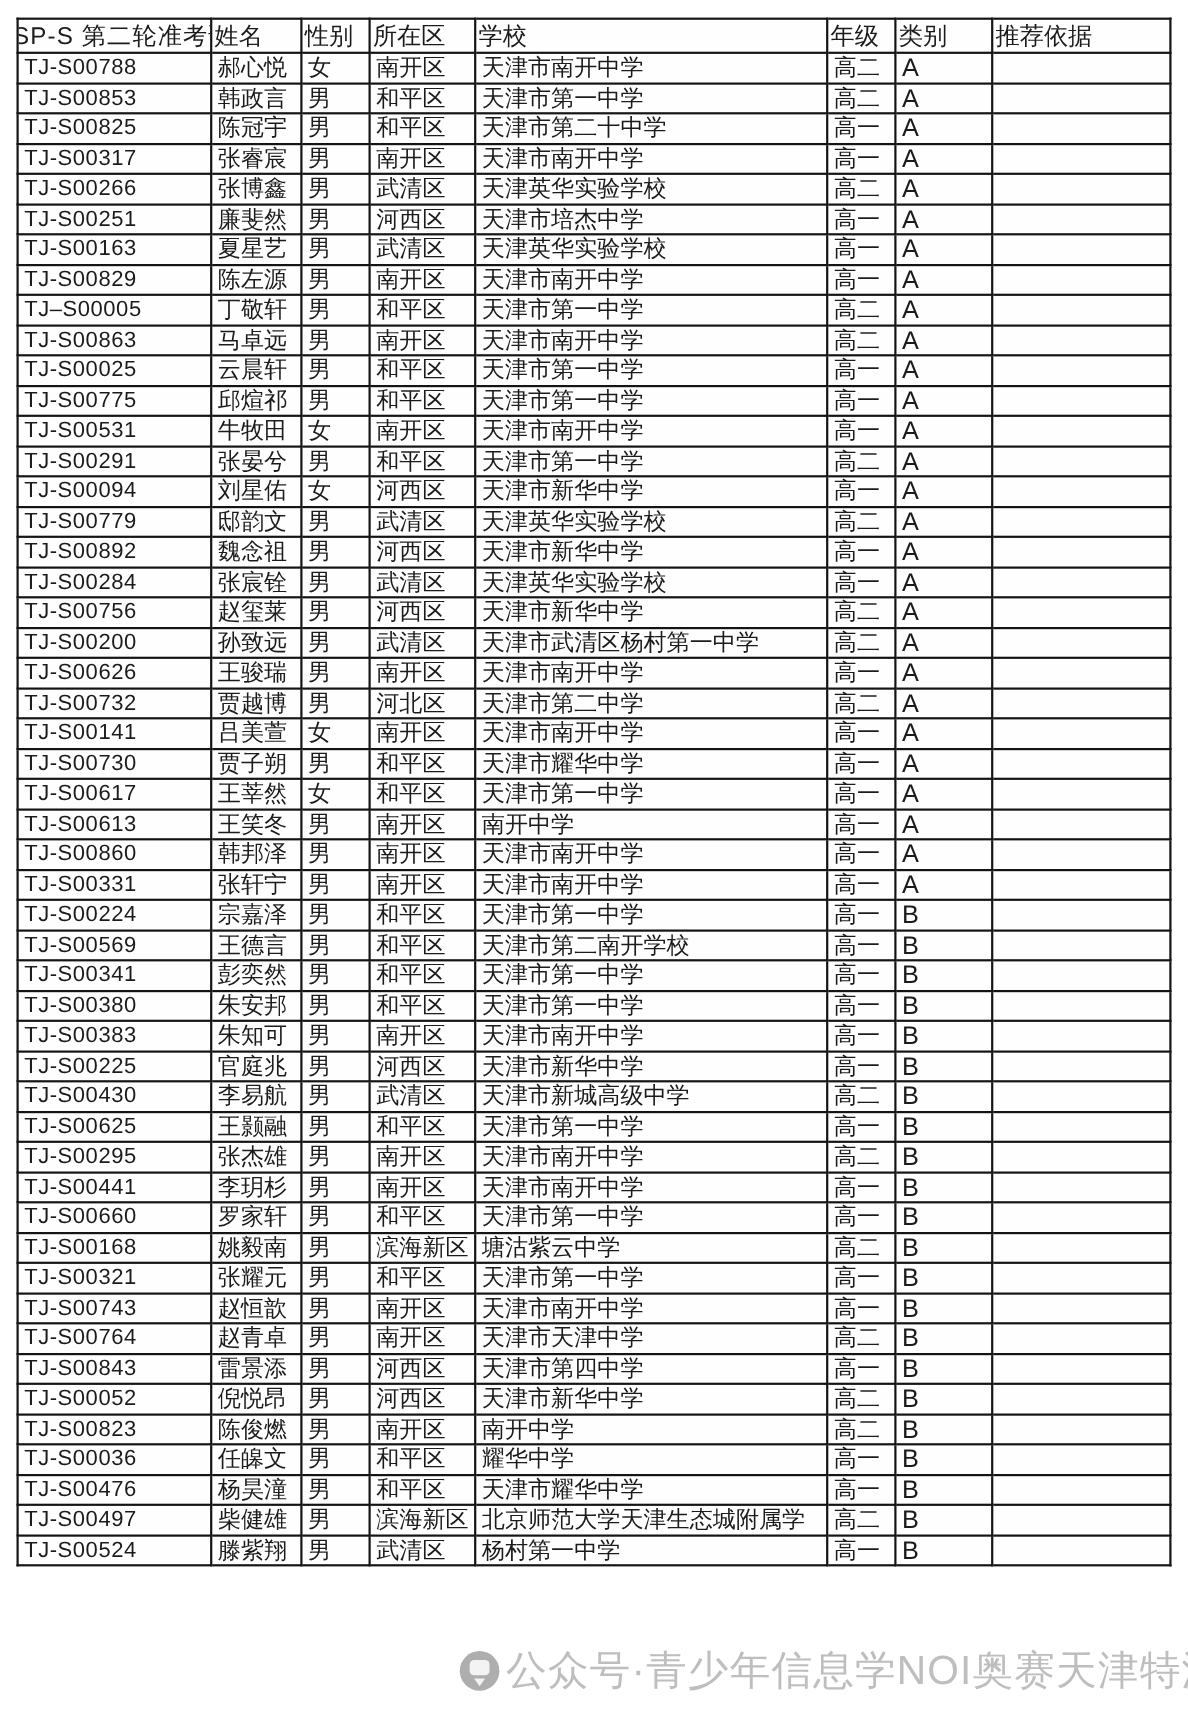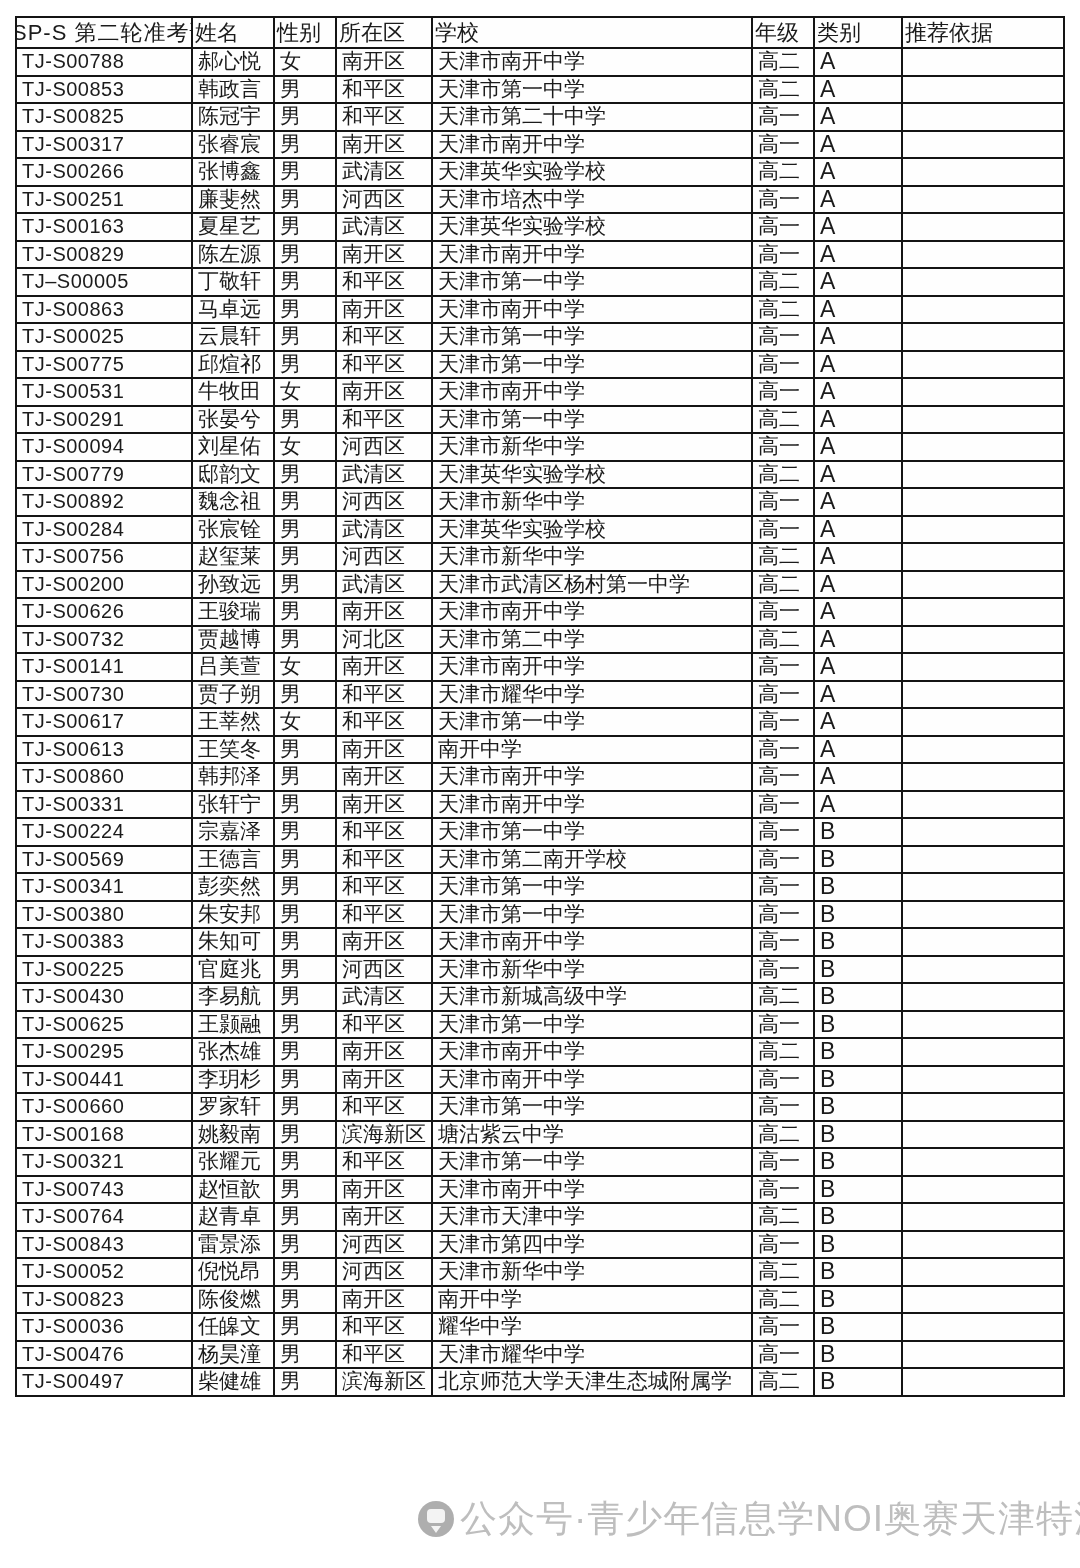--- a/index.html
+++ b/index.html
@@ -657,20 +657,30 @@
     <td class="c-id">TJ-S00497</td>
     <td class="c-name">柴健雄</td>
     <td class="c-gender">男</td>
     <td class="c-district">滨海新区</td>
     <td class="c-school">北京师范大学天津生态城附属学</td>
     <td class="c-grade">高二</td>
     <td class="c-cat">B</td>
     <td class="c-basis"></td>
   </tr>
 
+  <tr>
+    <td class="c-id">TJ-S00524</td>
+    <td class="c-name">滕紫翔</td>
+    <td class="c-gender">男</td>
+    <td class="c-district">武清区</td>
+    <td class="c-school">杨村第一中学</td>
+    <td class="c-grade">高一</td>
+    <td class="c-cat">B</td>
+    <td class="c-basis"></td>
+  </tr>
 </tbody>
   </table>
 </div>
 
 <div class="watermark">
   <span class="wm-logo"></span>
   <span>公众号·青少年信息学NOI奥赛天津特派员</span>
 </div>
 
 </body></html>

